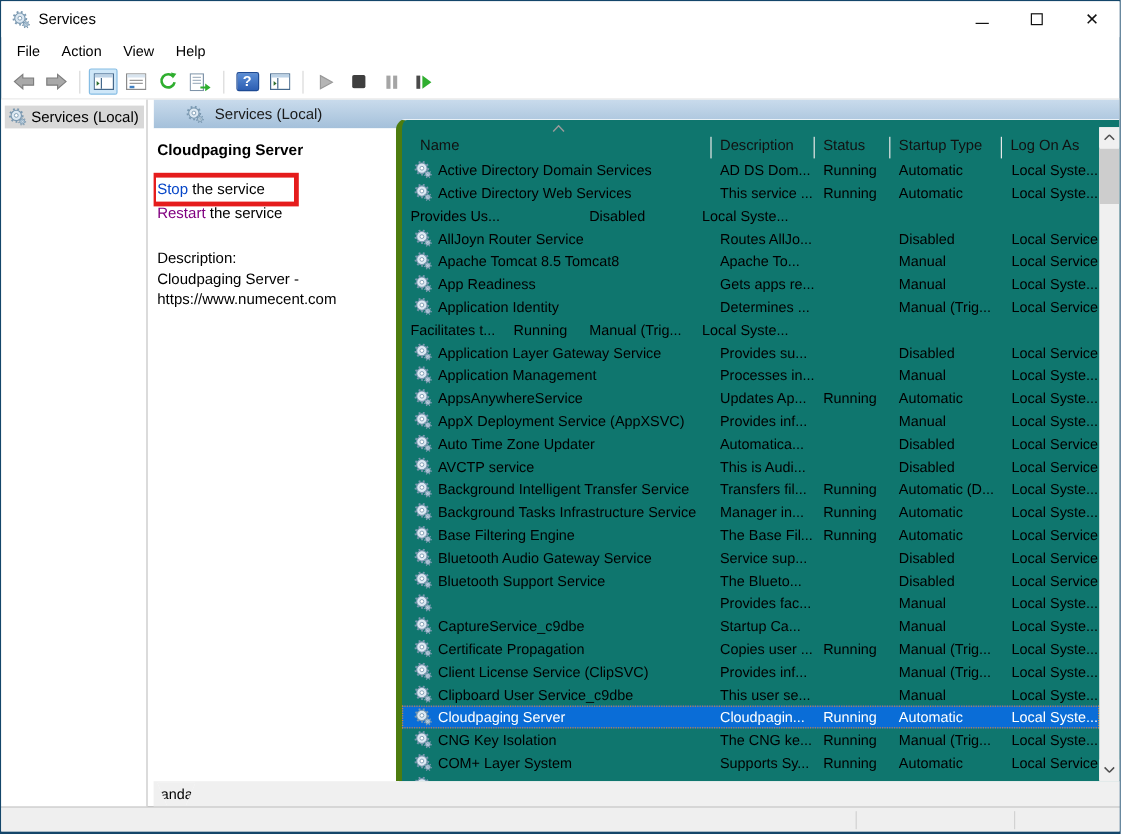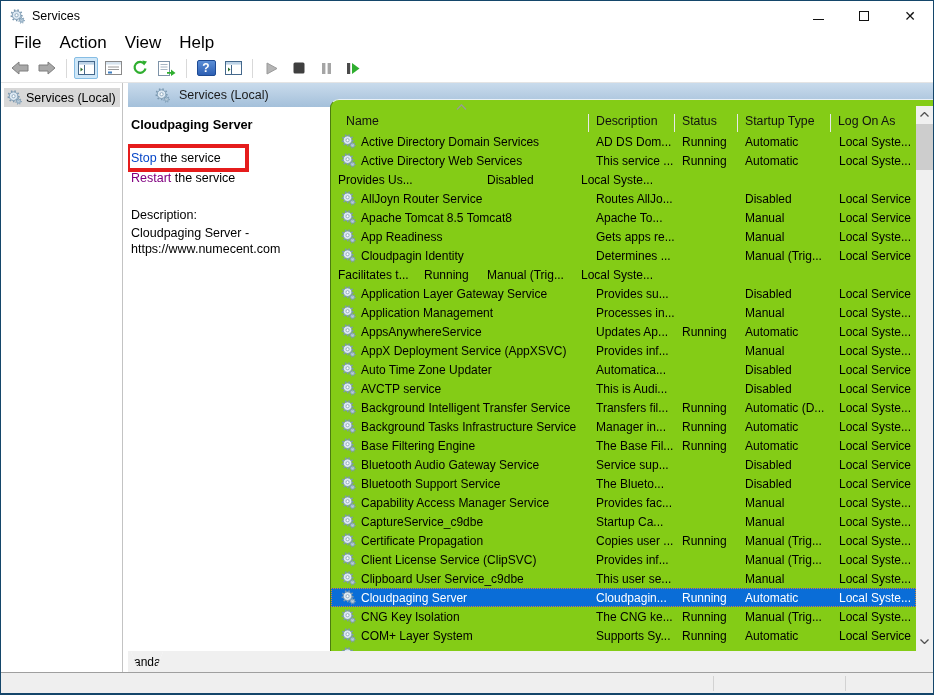--- a/index.html
+++ b/index.html
@@ -12,21 +12,21 @@
   .title-icon { margin-left:9px; flex:0 0 auto; }
   .title-text { margin-left:7px; font-size:12.5px; color:#000; }
   .win-controls { margin-left:auto; display:flex; height:100%; }
   .win-btn { width:46px; height:100%; display:flex; align-items:center; justify-content:center;
              font-size:13px; color:#111; cursor:default; }
   .min-glyph { display:inline-block; width:11px; border-bottom:1px solid #111; margin-top:6px; }
   .max-glyph { display:inline-block; width:10px; height:10px; border:1px solid #111; }
   .close-glyph { font-size:14px; line-height:1; }
 
   
-  .menubar { height:23px; display:flex; align-items:center; padding-left:4px; font-size:17px; flex:0 0 auto; }
+  .menubar { height:23px; display:flex; align-items:center; padding-left:4px; font-size:12px; flex:0 0 auto; }
   .menu-item { padding:3px 9px; }
 
   
   .toolbar { height:29px; display:flex; align-items:center; padding-left:7px; gap:3px;
              border-bottom:1px solid #e4e4e4; flex:0 0 auto; }
   .tbtn { width:24px; height:22px; display:flex; align-items:center; justify-content:center; }
   .tbtn.toggled { background:#cfe7f8; border:1px solid #86bde4; border-radius:2px; }
   .tsep { width:1px; height:19px; background:#d9d9d9; margin:0 4px; }
 
   
@@ -50,22 +50,22 @@
   .stop-line { position:absolute; top:44px; left:3px; }
   .restart-line { position:absolute; top:64px; left:3px; }
   .action-link { color:#0646c8; cursor:pointer; }
   .action-link.visited { color:#800080; }
   .red-box { position:absolute; left:-2px; top:37px; width:123px; height:28px;
              border:4px solid #e51c1c; z-index:5; pointer-events:none; }
   .desc-label { position:absolute; top:101px; left:3px; }
   .desc-text { position:absolute; top:118px; left:3px; width:172px; line-height:16px; }
 
   
-  .list-panel { position:absolute; top:16px; left:202px; right:0; bottom:0; background:#84cc16;
-                border-top-left-radius:9px; border-top:1px solid #e9f0f6; border-left:1px solid #4d7c0f;
+  .list-panel { position:absolute; top:16px; left:202px; right:0; bottom:0; background:#0f766e;
+                border-top-left-radius:9px; border-top:1px solid #e9f0f6; border-left:5px solid #4d7c0f;
                 overflow:hidden; }
   .list-header { position:absolute; top:0; left:0; right:17px; height:32px; display:flex;
                  align-items:flex-end; font-size:12.3px; color:#111; }
   .hcell { border-right:1px solid #e8e8e8; padding:0 0 4px 7px; white-space:nowrap; overflow:hidden; flex:0 0 auto; }
   .hcell.h-name { width:258px; padding-left:15px; }
   .hcell.h-desc { width:86px; }
   .hcell.h-status { width:63px; }
   .hcell.h-startup { width:93px; }
   .hcell.h-logon { flex:1 1 auto; border-right:none; }
   .sort-caret { position:absolute; left:125px; top:4px; }
@@ -389,21 +389,21 @@
       <span class="gear-slot">
                     <svg class="gear" width="15" height="15" viewBox="0 0 16 16">
     <circle cx="7" cy="6.6" r="5.6" fill="none" stroke="#7a98b0" stroke-width="1.8" stroke-dasharray="1.6 2.2"></circle>
     <circle cx="7" cy="6.6" r="4.6" fill="#dce8f2" stroke="#7a98b0" stroke-width="1"></circle>
     <circle cx="7" cy="6.6" r="1.7" fill="#ffffff" stroke="#7a98b0" stroke-width="0.8"></circle>
     <circle cx="12.3" cy="12" r="3" fill="none" stroke="#7a98b0" stroke-width="1.2" stroke-dasharray="1 1.6"></circle>
     <circle cx="12.3" cy="12" r="2.2" fill="#b9cfe0" stroke="#7a98b0" stroke-width="0.8"></circle>
     <circle cx="12.3" cy="12" r="0.8" fill="#ffffff" stroke="#7a98b0" stroke-width="0.6"></circle>
   </svg>
                   </span>
-      <span>Cloudpagin Identity</span>
+      <span>Application Identity</span>
     </div>
     <div class="cell c-desc">Determines ...</div>
     <div class="cell c-status"></div>
     <div class="cell c-startup">Manual (Trig...</div>
     <div class="cell c-logon">Local Service</div>
   </div>
               <div class="row">
     <div class="cell c-desc">Facilitates t...</div>
     <div class="cell c-status">Running</div>
     <div class="cell c-startup">Manual (Trig...</div>
@@ -623,21 +623,20 @@
       <span class="gear-slot">
                     <svg class="gear" width="15" height="15" viewBox="0 0 16 16">
     <circle cx="7" cy="6.6" r="5.6" fill="none" stroke="#7a98b0" stroke-width="1.8" stroke-dasharray="1.6 2.2"></circle>
     <circle cx="7" cy="6.6" r="4.6" fill="#dce8f2" stroke="#7a98b0" stroke-width="1"></circle>
     <circle cx="7" cy="6.6" r="1.7" fill="#ffffff" stroke="#7a98b0" stroke-width="0.8"></circle>
     <circle cx="12.3" cy="12" r="3" fill="none" stroke="#7a98b0" stroke-width="1.2" stroke-dasharray="1 1.6"></circle>
     <circle cx="12.3" cy="12" r="2.2" fill="#b9cfe0" stroke="#7a98b0" stroke-width="0.8"></circle>
     <circle cx="12.3" cy="12" r="0.8" fill="#ffffff" stroke="#7a98b0" stroke-width="0.6"></circle>
   </svg>
                   </span>
-      <span>Capability Access Manager Service</span>
     </div>
     <div class="cell c-desc">Provides fac...</div>
     <div class="cell c-status"></div>
     <div class="cell c-startup">Manual</div>
     <div class="cell c-logon">Local Syste...</div>
   </div>
               <div class="row">
     <div class="cell c-name">
       <span class="gear-slot">
                     <svg class="gear" width="15" height="15" viewBox="0 0 16 16">

